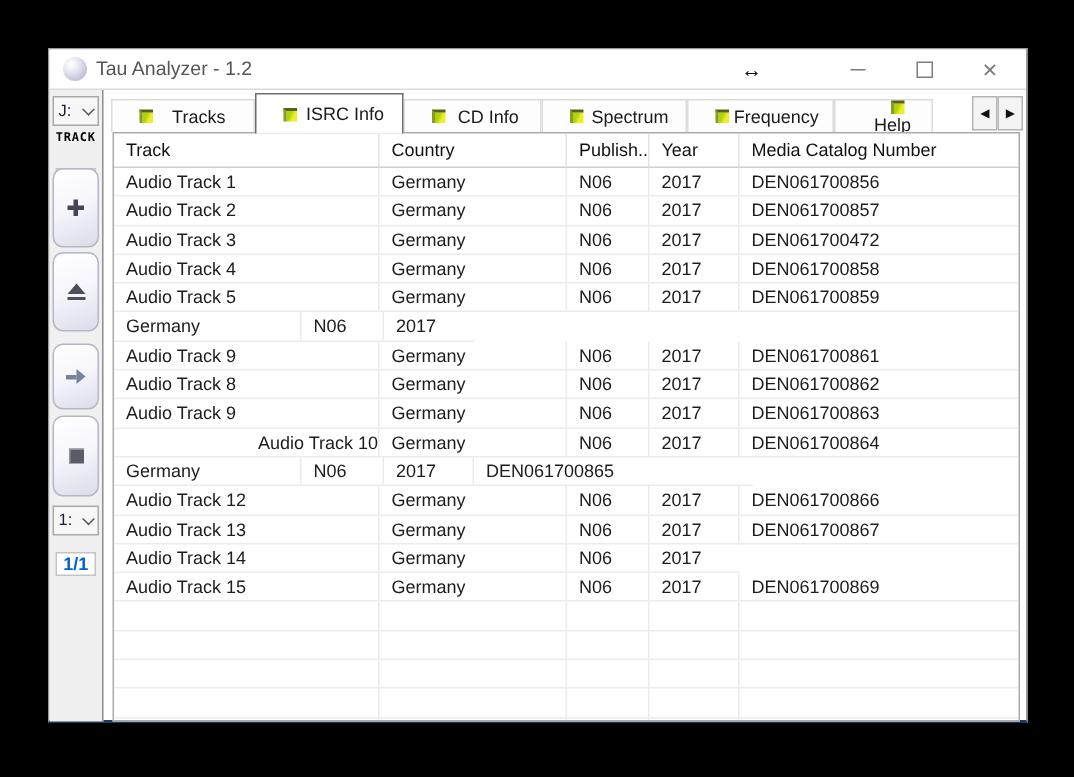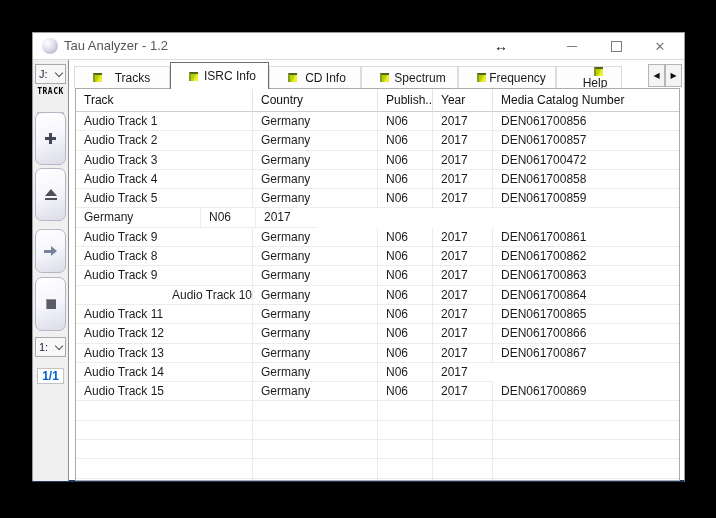--- a/index.html
+++ b/index.html
@@ -240,21 +240,20 @@
             <div class="tcell" style="width: 186px;">DEN061700863</div>
           </div>
           <div class="trow">
             <div class="tcell" style="width: 177px; text-align: right;">Audio Track 10</div>
             <div class="tcell" style="width: 125px;">Germany</div>
             <div class="tcell" style="width: 55px;">N06</div>
             <div class="tcell" style="width: 60px;">2017</div>
             <div class="tcell" style="width: 186px;">DEN061700864</div>
           </div>
           <div class="trow">
-            <div class="tcell" style="width: 177px;">Audio Track 11</div>
             <div class="tcell" style="width: 125px;">Germany</div>
             <div class="tcell" style="width: 55px;">N06</div>
             <div class="tcell" style="width: 60px;">2017</div>
             <div class="tcell" style="width: 186px;">DEN061700865</div>
           </div>
           <div class="trow">
             <div class="tcell" style="width: 177px;">Audio Track 12</div>
             <div class="tcell" style="width: 125px;">Germany</div>
             <div class="tcell" style="width: 55px;">N06</div>
             <div class="tcell" style="width: 60px;">2017</div>

